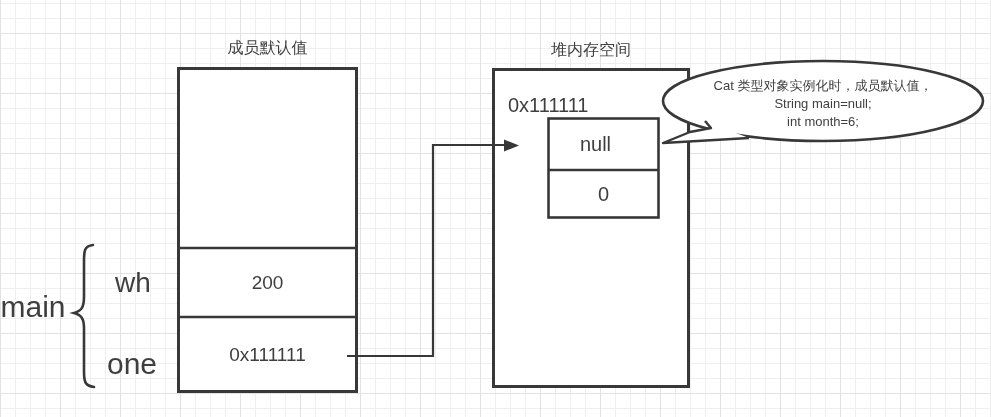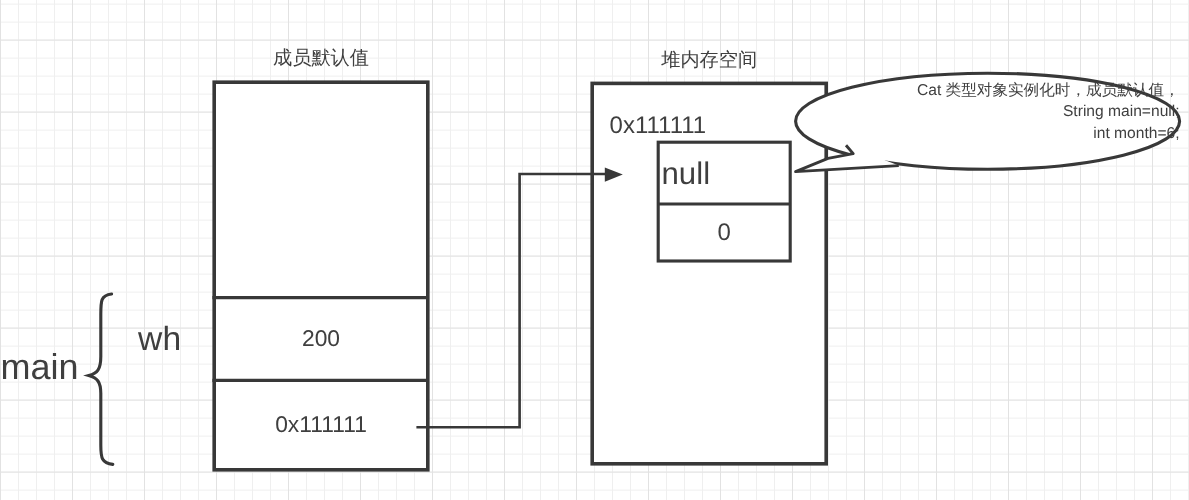--- a/index.html
+++ b/index.html
@@ -30,31 +30,31 @@
   .txt {
     position: absolute;
     white-space: nowrap;
     color: #3f3f3f;
   }
   .center { text-align: center; }
   .title { font-size: 16px; }
   .stack-title { left: 177px; top: 38px; width: 181px; }
   .heap-title  { left: 492px; top: 40px; width: 198px; }
   .heap-addr   { left: 508px; top: 94px; font-size: 20px; }
-  .field-null  { left: 516px; top: 118px; width: 111px; height: 52px; line-height: 52px; font-size: 26px; }
+  .field-null  { left: 540px; top: 118px; width: 111px; height: 52px; line-height: 52px; font-size: 20px; }
   .field-zero  { left: 548px; top: 170px; width: 111px; height: 48px; line-height: 48px; font-size: 20px; }
   .row-200     { left: 177px; top: 248px; width: 181px; height: 69px; line-height: 69px; font-size: 19px; }
   .row-addr    { left: 177px; top: 317px; width: 181px; height: 76px; line-height: 76px; font-size: 19px; }
   .label-wh    { left: 103px; top: 268px; width: 60px; height: 30px; line-height: 30px; font-size: 28px; }
   .label-one   { left: 102px; top: 349px; width: 60px; height: 30px; line-height: 30px; font-size: 30px; }
   .label-main  { left: 0px;   top: 292px; width: 66px; height: 30px; line-height: 30px; font-size: 30px; }
   .callout-text {
     position: absolute;
-    left: 663px; top: 66px; width: 320px;
-    text-align: right;
+    left: 663px; top: 77px; width: 320px;
+    text-align: center;
     font-size: 13px;
     line-height: 18px;
     color: #3f3f3f;
   }
 </style>
 </head>
 <body>
 
 <div class="canvas">
 
@@ -75,20 +75,21 @@
     <ellipse cx="823" cy="101" rx="160" ry="40" fill="#ffffff" stroke="#383838" stroke-width="2.6"></ellipse>
     <path d="M 705 121 L 711 128 L 690 132 L 663 143 L 749 138" fill="#ffffff" stroke="#383838" stroke-width="2.4" stroke-linejoin="round"></path>
 
     <path d="M 93 245 C 84 246, 84 251, 84 262 L 84 297 C 84 308, 81 311, 74 313 C 81 315, 84 318, 84 328 L 84 371 C 84 382, 85 386, 94 387" fill="none" stroke="#383838" stroke-width="2.6" stroke-linecap="round"></path>
   </svg>
 
   <div class="txt title center stack-title">成员默认值</div>
   <div class="txt center row-200">200</div>
   <div class="txt center row-addr">0x111111</div>
   <div class="txt center label-wh">wh</div>
+  <div class="txt center label-one">one</div>
   <div class="txt title center heap-title">堆内存空间</div>
 
   <div class="txt center label-main">main</div>
   <div class="txt heap-addr">0x111111</div>
   <div class="txt center field-null">null</div>
   <div class="txt center field-zero">0</div>
 
   <div class="callout-text">
     <div>Cat 类型对象实例化时，成员默认值，</div>
     <div>String main=null;</div>

